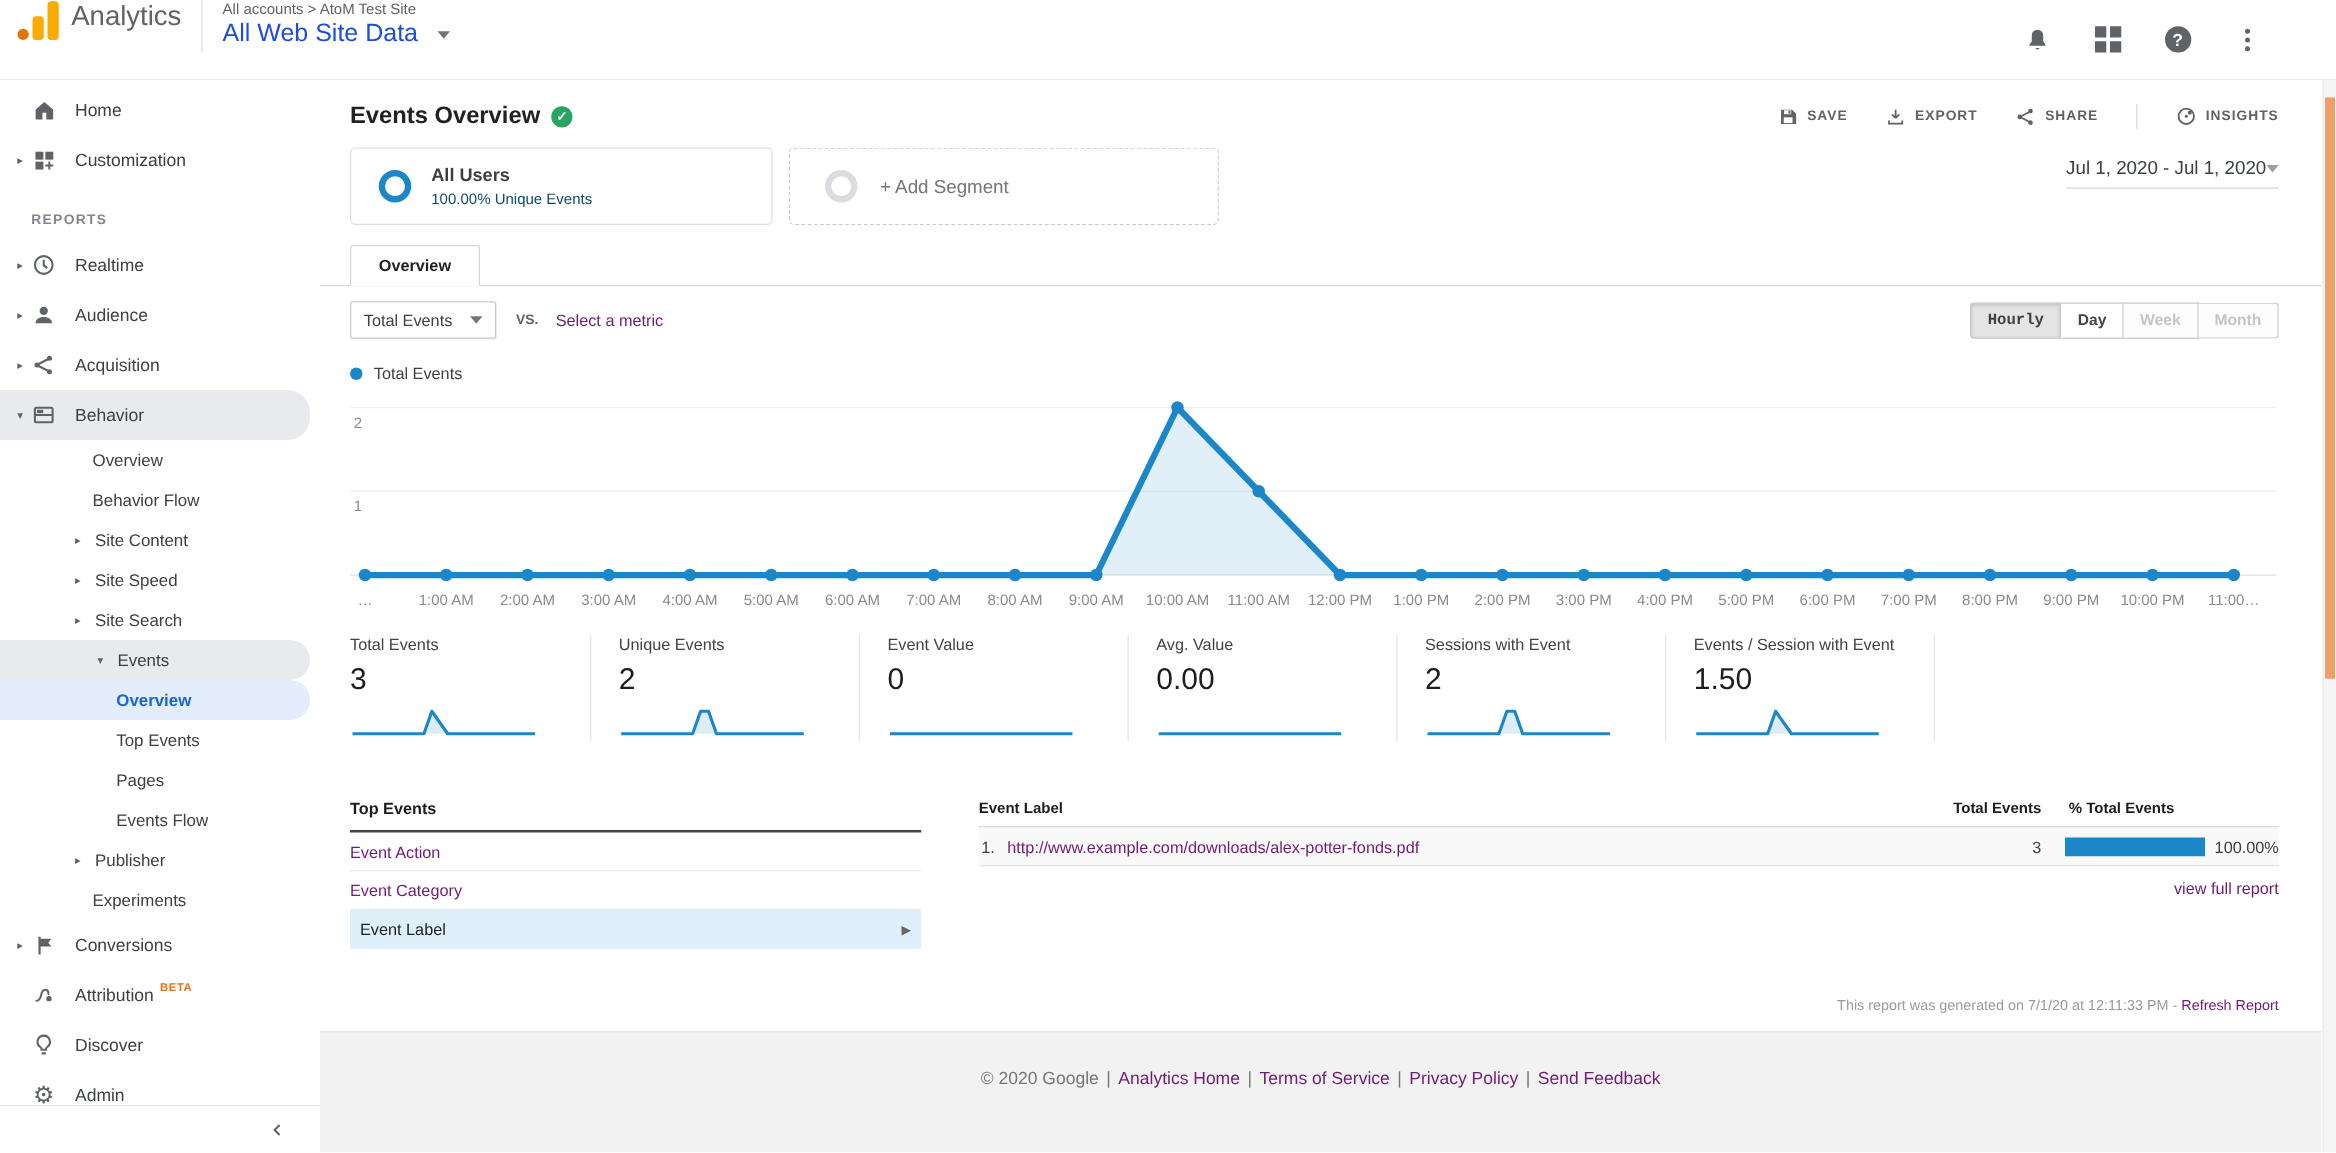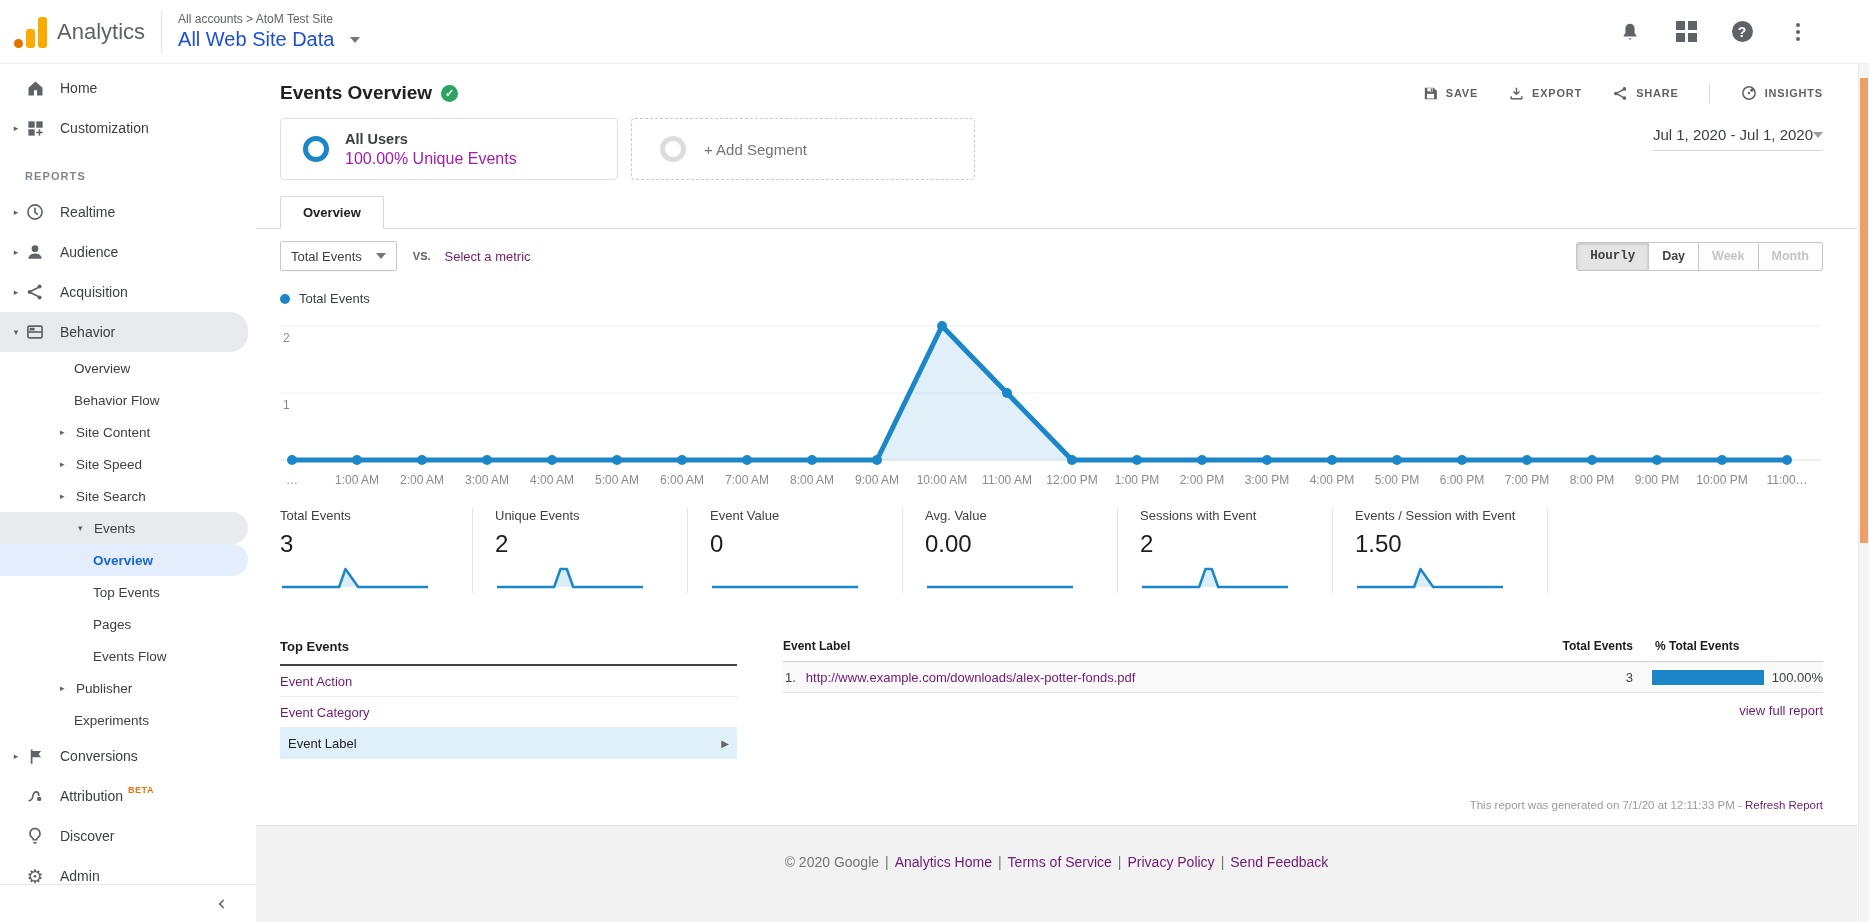--- a/index.html
+++ b/index.html
@@ -1,21 +1,21 @@
 <!DOCTYPE html>
 <html><head>
 <meta charset="utf-8">
 <style>
   * { margin:0; padding:0; box-sizing:border-box; }
   html,body { width:1869px; height:922px; overflow:hidden; background:#fff;
     font-family:"Liberation Sans", sans-serif; color:#3c4043; }
   .app { position:relative; width:1869px; height:922px; }
 
   
-  header { height:64px; display:flex; align-items:center; padding-left:14px;
+  header { height:64px; display:flex; padding-left:14px;
     border-bottom:1px solid #eceef0; position:relative; z-index:5; background:#fff;}
   .ga-logo { display:flex; align-items:flex-end; gap:3px; height:32px; margin-right:10px;}
   .ga-logo .dot { width:9px; height:9px; border-radius:50%; background:#e37400;}
   .ga-logo .mid { width:9px; height:19px; border-radius:3px; background:#f9ab00;}
   .ga-logo .tall{ width:9px; height:31px; border-radius:3px; background:#f9ab00;}
   .product { font-size:22px; color:#5f6368; }
   .hdr-div { width:1px; height:42px; background:#e0e0e0; margin:0 16px; }
   .breadcrumb { font-size:12px; color:#5f6368; margin-bottom:2px;}
   .property { font-size:20px; color:#1d4ed8; display:flex; align-items:center; gap:16px; cursor:pointer;}
   .caret { width:0; height:0; border-left:5px solid transparent; border-right:5px solid transparent;
@@ -73,21 +73,21 @@
     letter-spacing:.8px; color:#616161; cursor:pointer;}
   .act svg { color:#616161; }
   .act-div { width:1px; height:20px; background:#dadce0; }
 
   .seg-row { margin-top:14px; display:flex; align-items:flex-start;}
   .seg-card { width:338px; height:62px; border:1px solid #e0e0e0; border-radius:4px; background:#fff;
     display:flex; align-items:center; padding-left:22px; gap:16px; cursor:pointer;}
   .ring { width:26px; height:26px; border-radius:50%; border:5px solid #1b87c9;}
   .ring.gray { border-color:#dadce0;}
   .seg-title { font-size:14.5px; color:#3c4043; font-weight:bold;}
-  .seg-sub { font-size:16px; color:#a21caf; margin-top:3px;}
+  .seg-sub { font-size:12px; color:#0c4a6e; margin-top:3px;}
   .seg-add { width:344px; height:62px; border:1px dashed #c6c9cc; border-radius:4px; margin-left:13px;
     display:flex; align-items:center; padding-left:28px; gap:18px; color:#757575; font-size:15px; cursor:pointer;}
   .date-block { margin-left:auto; margin-top:8px; padding-bottom:7px; border-bottom:1px solid #d4d4d4;
     display:flex; align-items:center; gap:0; cursor:pointer;}
   .date-text { font-size:15px; font-weight:500; color:#3c4043;}
 
   .tab-strip { margin-top:16px; border-bottom:1px solid #d6d6d6; display:flex; }
   .tab { height:33px; padding:0 22px; background:#fff; border:1px solid #d6d6d6; border-bottom:1px solid #fff;
     margin-bottom:-1px; border-radius:2px 2px 0 0; display:flex; align-items:center;
     font-size:13px; font-weight:bold; color:#212121; cursor:pointer;}

